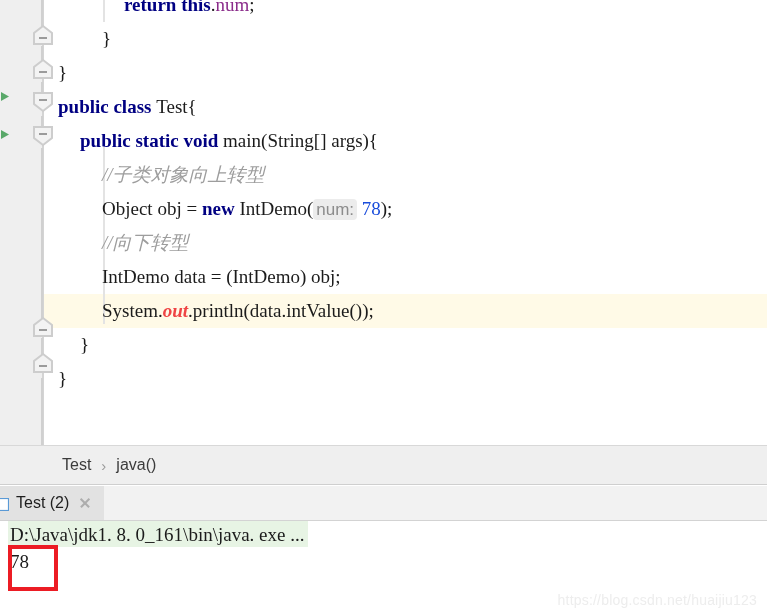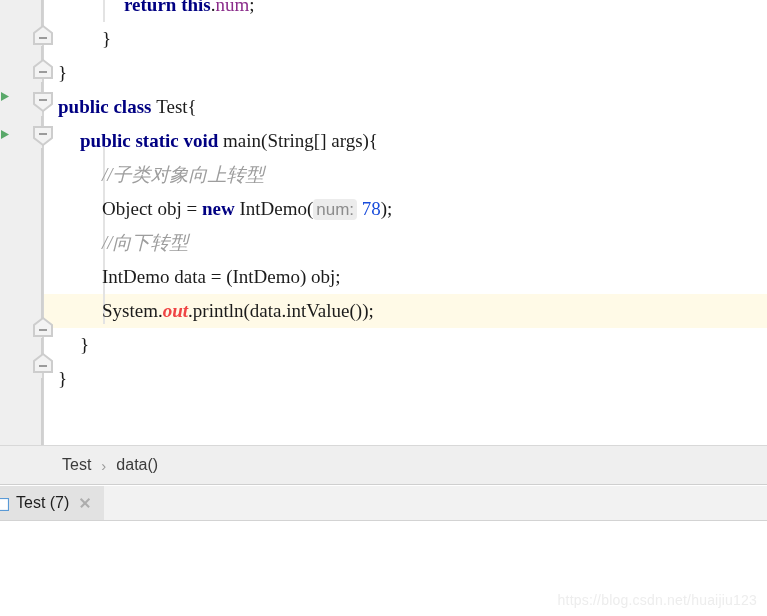--- a/index.html
+++ b/index.html
@@ -205,33 +205,39 @@
     <div class="indent-guide" style="left:103px;top:0px;height:22px;"></div>
     <div class="indent-guide" style="left:103px;top:146px;height:178px;"></div>
 
     <div class="code" id="codeLayer"><div class="line" style="top: -12px;"><span class="ltext" style="left: 124px;"><span class="kw">return </span><span class="kw">this</span><span class="plain">.</span><span class="field">num</span><span class="plain">;</span></span></div><div class="line" style="top: 22px;"><span class="ltext" style="left: 102px;"><span class="plain">}</span></span></div><div class="line" style="top: 56px;"><span class="ltext" style="left: 58px;"><span class="plain">}</span></span></div><div class="line" style="top: 90px;"><span class="ltext" style="left: 58px;"><span class="kw">public class </span><span class="plain">Test</span><span class="plain">{</span></span></div><div class="line" style="top: 124px;"><span class="ltext" style="left: 80px;"><span class="kw">public static void </span><span class="plain">main(String[] args){</span></span></div><div class="line" style="top: 158px;"><span class="ltext" style="left: 102px;"><span class="cmt">//子类对象向上转型</span></span></div><div class="line" style="top: 192px;"><span class="ltext" style="left: 102px;"><span class="plain">Object obj = </span><span class="kw">new </span><span class="plain">IntDemo(</span><span class="hint">num:</span><span class="plain"> </span><span class="num">78</span><span class="plain">);</span></span></div><div class="line" style="top: 226px;"><span class="ltext" style="left: 102px;"><span class="cmt">//向下转型</span></span></div><div class="line" style="top: 260px;"><span class="ltext" style="left: 102px;"><span class="plain">IntDemo data = (IntDemo) obj;</span></span></div><div class="line" style="top: 294px;"><span class="ltext" style="left: 102px;"><span class="plain">System.</span><span class="stat">out</span><span class="plain">.println(data.intValue());</span></span></div><div class="line" style="top: 328px;"><span class="ltext" style="left: 80px;"><span class="plain">}</span></span></div><div class="line" style="top: 362px;"><span class="ltext" style="left: 58px;"><span class="plain">}</span></span></div></div>
   </div>
 
   <div class="breadcrumb">
     <div style="width:62px;"></div>
     <span class="bc-item">Test</span>
     <span class="bc-sep">›</span>
-    <span class="bc-item">data()</span>
+    <span class="bc-item">java()</span>
   </div>
 
   <div class="toolwin">
 
     <div class="tabstrip">
       <div class="tab">
         <span class="tab-icon">
           <svg width="11" height="13" viewBox="0 0 11 13">
             <rect x="0.5" y="0.5" width="10" height="12" fill="#ffffff" stroke="#5a9ad6" stroke-width="1.2"></rect>
           </svg>
         </span>
-        <span class="tab-label">Test (7)</span>
+        <span class="tab-label">Test (2)</span>
         <span class="tab-close"></span>
       </div>
     </div>
 
+    <div class="console">
+      <div class="con-cmdbg" id="cmdBg" style="width: 300.453px;"></div>
+      <div class="con-line" style="top:0px;">D:\Java\jdk1. 8. 0_161\bin\java. exe ...</div>
+      <div class="con-line" style="top:27px;">78</div>
+      <div class="redbox" style="left:8px;top:24px;width:42px;height:38px;"></div>
+    </div>
   </div>
 
   <div class="watermark">https://blog.csdn.net/huaijiu123</div>
 </div>
 
 </body></html>

